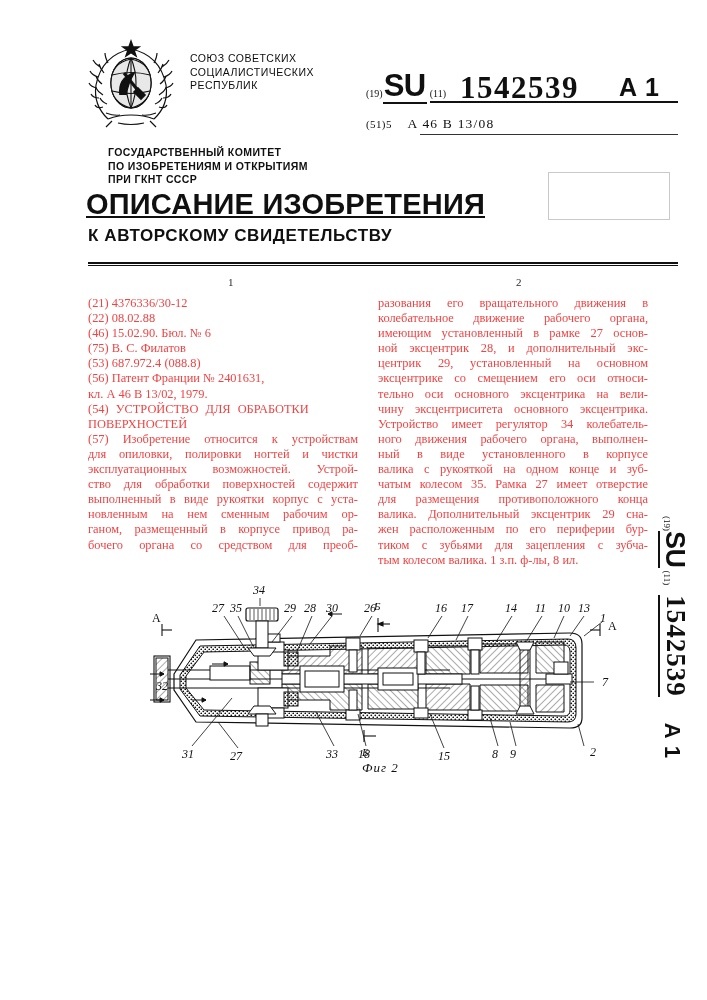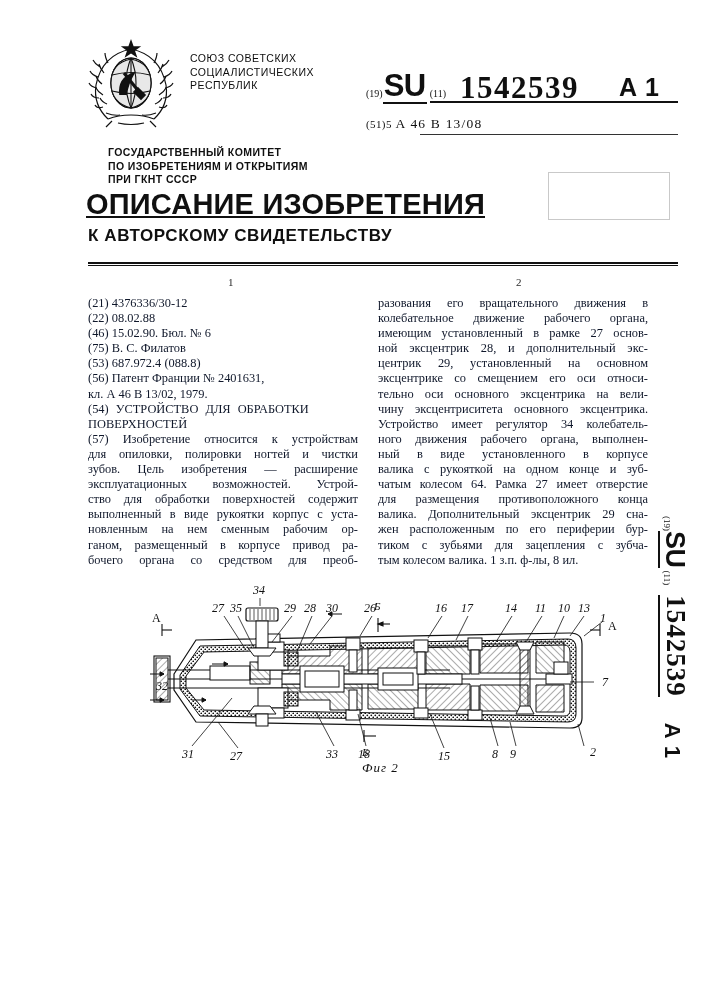--- a/index.html
+++ b/index.html
@@ -110,21 +110,21 @@
     position: absolute;
     left: 366px;
     top: 116px;
     font-size: 13.5px;
     letter-spacing: 0.4px;
   }
   .ipc-line .mark {
     font-size: 11px;
   }
   .ipc-line .ipc {
-    margin-left: 0;
+    margin-left: 12px;
     letter-spacing: 1.2px;
   }
   .ipcrule {
     position: absolute;
     left: 420px;
     top: 134px;
     width: 258px;
     height: 1px;
     background: #333;
   }
@@ -203,21 +203,21 @@
   .colnum.right { left: 516px; top: 276px; }
 
   
   .col {
     position: absolute;
     top: 296px;
     width: 270px;
     font-size: 12.4px;
     line-height: 15.1px;
     text-align: justify;
-    color: #0f172a;
+    color: #ef4444;
   }
   .col.left  { left: 88px; }
   .col.right { left: 378px; }
 
   .col p { margin: 0; }
   .bib { white-space: nowrap; }
   .inv-title {
     text-transform: uppercase;
     word-spacing: 4px;
   }
@@ -401,23 +401,20 @@
     <p class="bib inv-title">(54)  УСТРОЙСТВО  ДЛЯ  ОБРАБОТКИ</p>
     <p class="bib inv-title">ПОВЕРХНОСТЕЙ</p>
 
     <p>
         <span class="just-line">(57) Изобретение относится к устройствам</span>
       </p>
     <p>
         <span class="just-line">для опиловки, полировки ногтей и чистки</span>
       </p>
     <p>
-        <span class="just-line">зубов. Цель изобретения — расширение</span>
-      </p>
-    <p>
         <span class="just-line">эксплуатационных возможностей. Устрой-</span>
       </p>
     <p>
         <span class="just-line">ство для обработки поверхностей содержит</span>
       </p>
     <p>
         <span class="just-line">выполненный в виде рукоятки корпус с уста-</span>
       </p>
     <p>
         <span class="just-line">новленным на нем сменным рабочим ор-</span>
@@ -461,21 +458,21 @@
     <p>
         <span class="just-line">ного движения рабочего органа, выполнен-</span>
       </p>
     <p>
         <span class="just-line">ный в виде установленного в корпусе</span>
       </p>
     <p>
         <span class="just-line">валика с рукояткой на одном конце и зуб-</span>
       </p>
     <p>
-        <span class="just-line">чатым колесом 64. Рамка 27 имеет отверстие</span>
+        <span class="just-line">чатым колесом 35. Рамка 27 имеет отверстие</span>
       </p>
     <p>
         <span class="just-line">для размещения противоположного конца</span>
       </p>
     <p>
         <span class="just-line">валика. Дополнительный эксцентрик 29 сна-</span>
       </p>
     <p>
         <span class="just-line">жен расположенным по его периферии бур-</span>
       </p>

